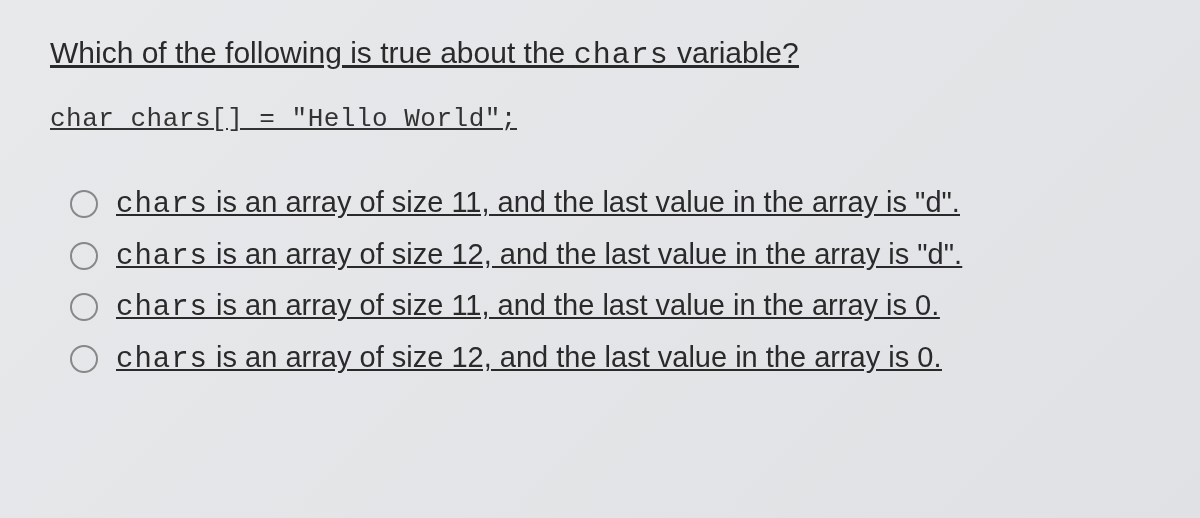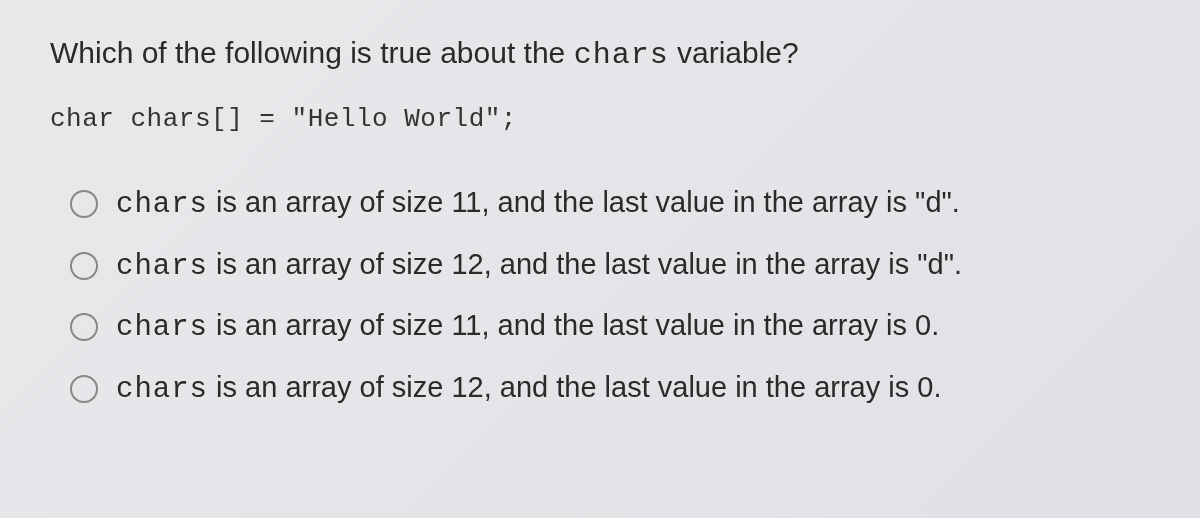--- a/index.html
+++ b/index.html
@@ -1,18 +1,19 @@
 <!DOCTYPE html>
 <html><head>
   <meta charset="utf-8">
   <style>
     * {
       margin: 0;
       padding: 0;
       box-sizing: border-box;
+      text-decoration: underline;
     }
     body {
       width: 1200px;
       height: 518px;
       background: linear-gradient(135deg, #e8e9eb 0%, #dfe1e4 100%);
       font-family: Arial, Helvetica, sans-serif;
       padding: 32px 50px;
       color: #2a2a2a;
     }
     .question-text {
@@ -28,21 +29,21 @@
     .code-line {
       font-family: 'Courier New', Courier, monospace;
       font-size: 26px;
       color: #333;
       margin-bottom: 50px;
       letter-spacing: 0.5px;
     }
     .options {
       display: flex;
       flex-direction: column;
-      gap: 22px;
+      gap: 12px;
       padding-left: 20px;
     }
     .option {
       display: flex;
       align-items: center;
       gap: 18px;
     }
     .radio-circle {
       width: 28px;
       height: 28px;

